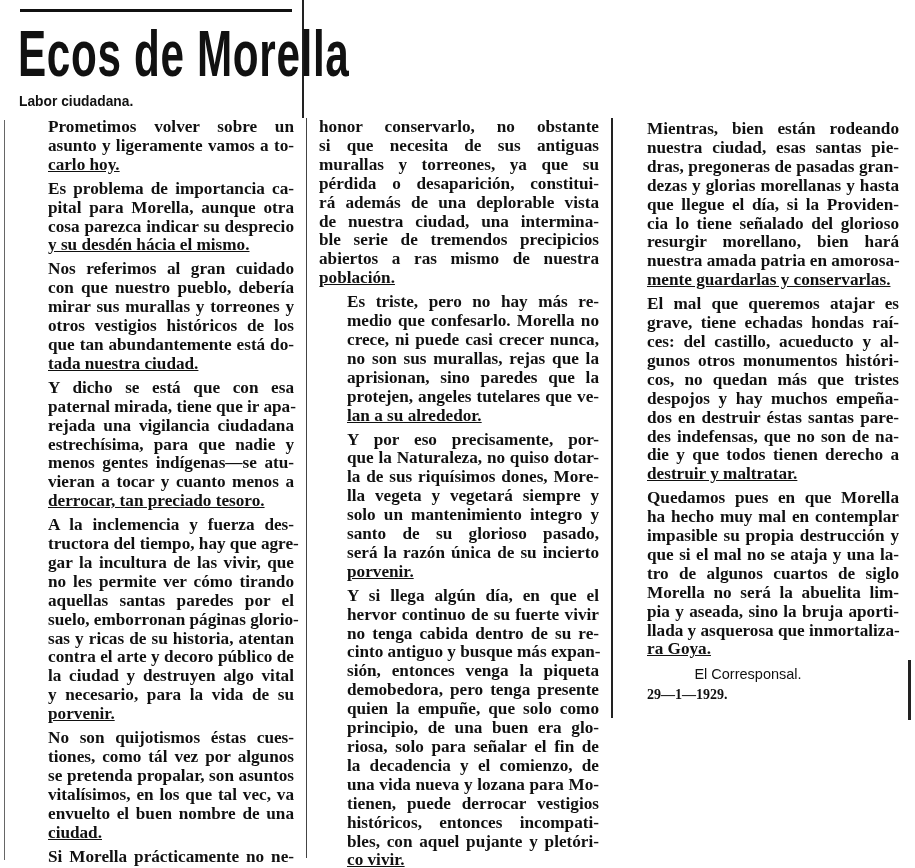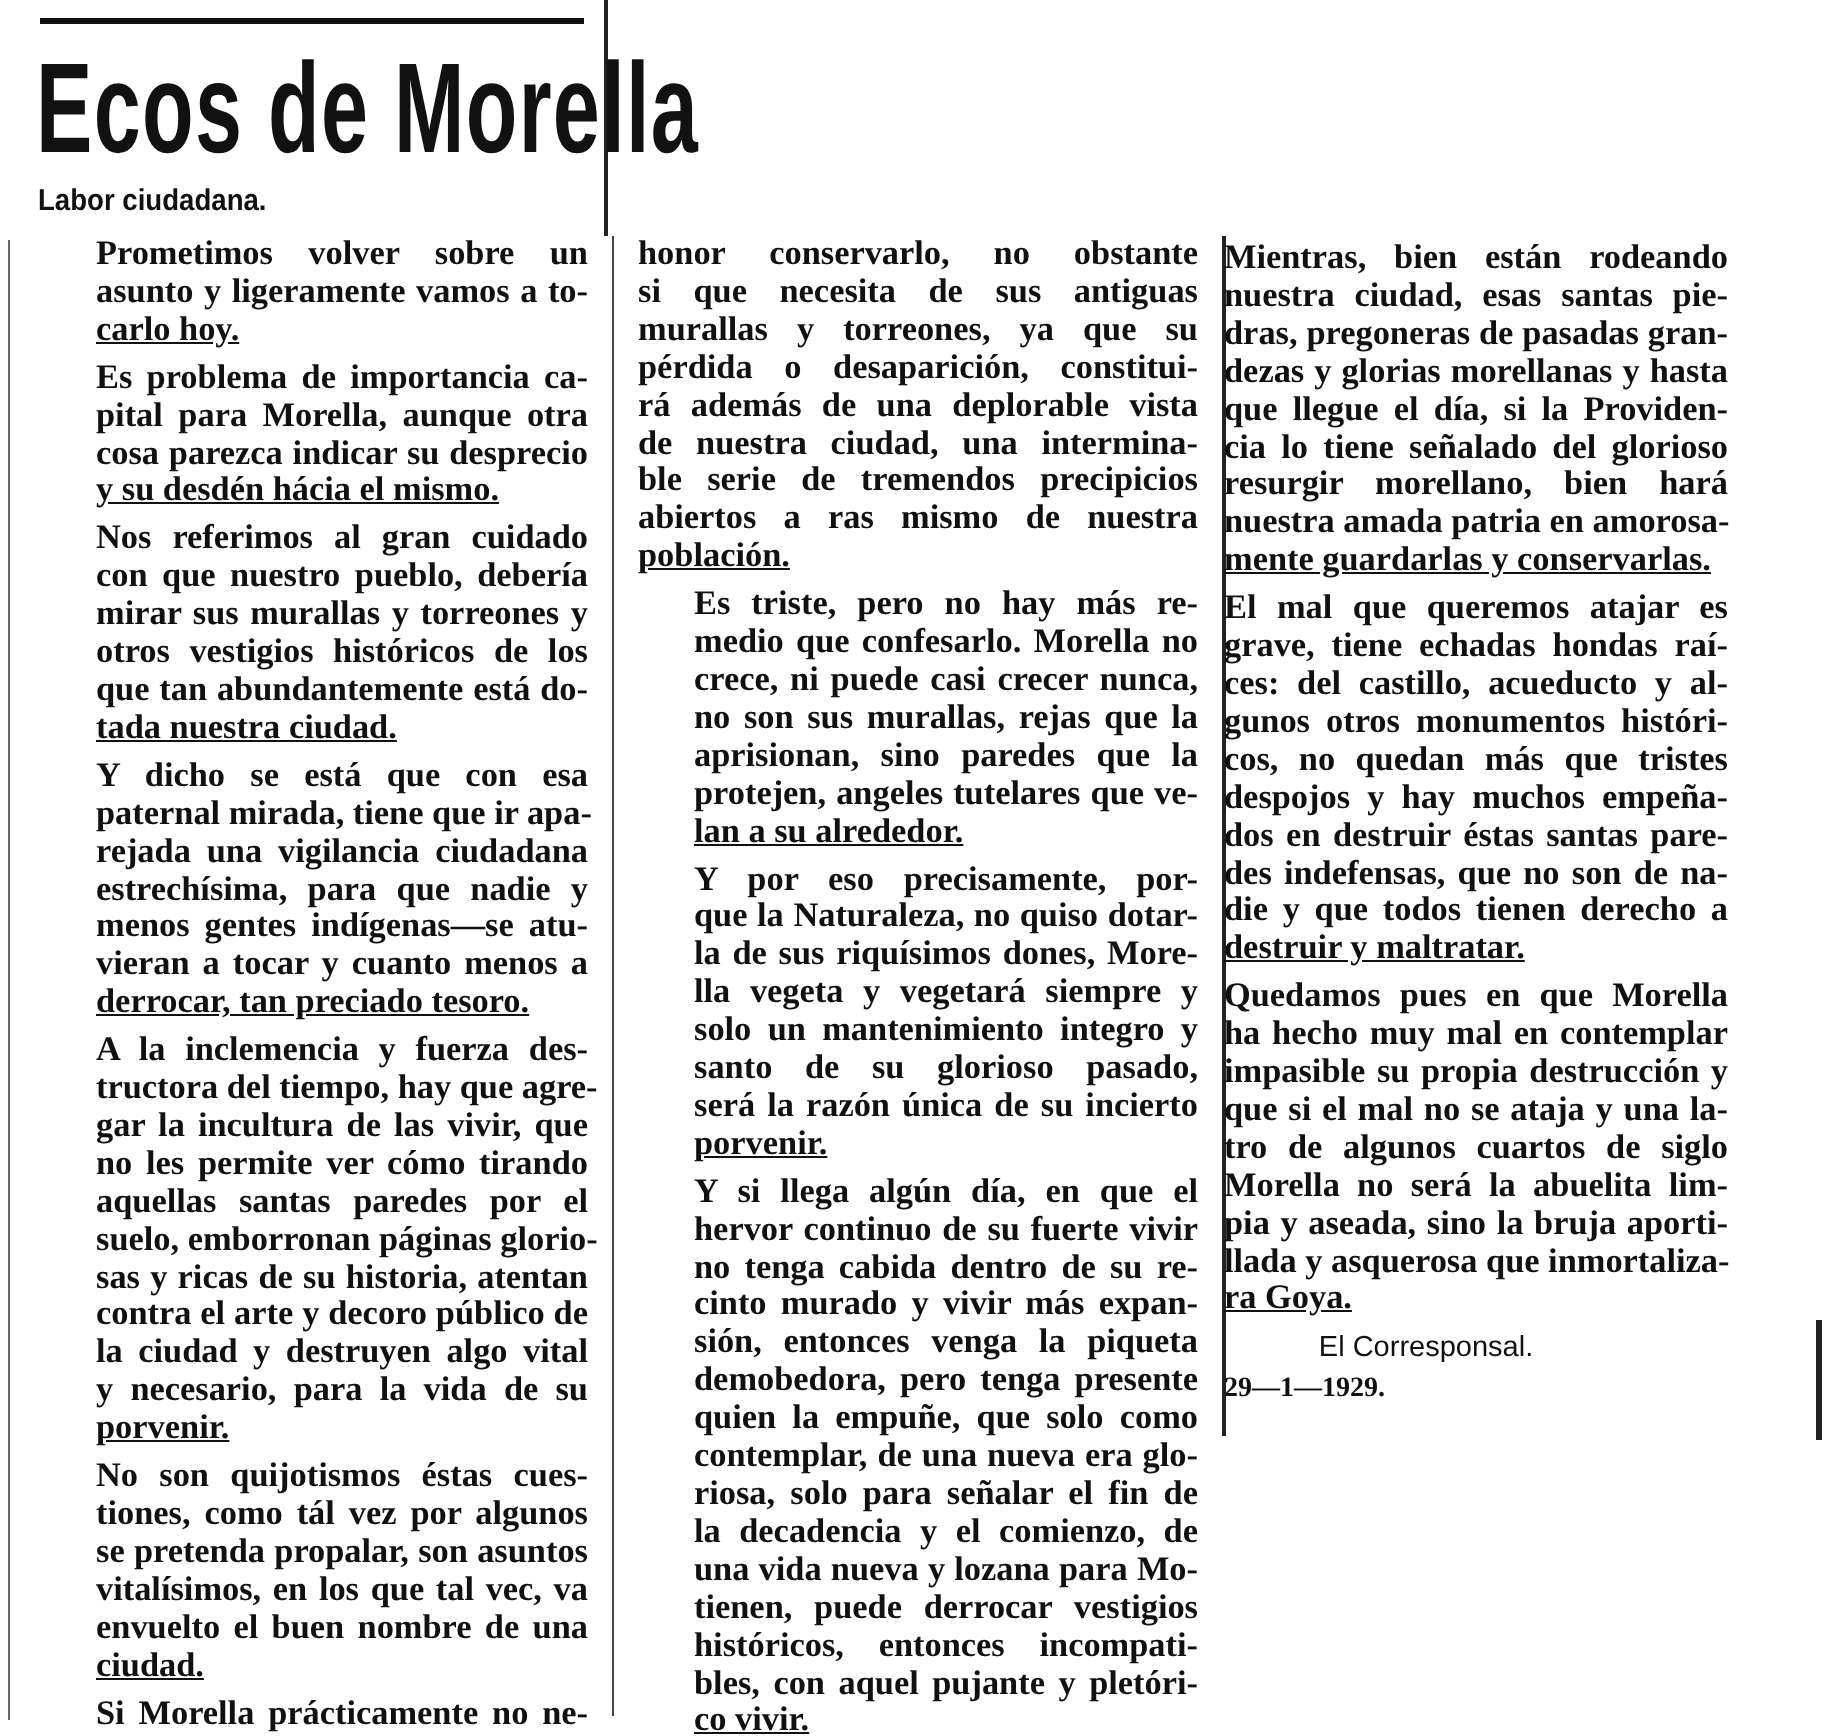--- a/index.html
+++ b/index.html
@@ -127,35 +127,35 @@
       <span class="ln">lla vegeta y vegetará siempre y</span>
       <span class="ln">solo un mantenimiento integro y</span>
       <span class="ln">santo de su glorioso pasado,</span>
       <span class="ln">será la razón única de su incierto</span>
       <span class="ln last">porvenir.</span>
     </p>
     <p class="ind">
       <span class="ln" style="text-indent: 28px;">Y si llega algún día, en que el</span>
       <span class="ln">hervor continuo de su fuerte vivir</span>
       <span class="ln">no tenga cabida dentro de su re-</span>
-      <span class="ln">cinto murado y vivir más expan-</span>
+      <span class="ln">cinto antiguo y busque más expan-</span>
       <span class="ln">sión, entonces venga la piqueta</span>
       <span class="ln">demobedora, pero tenga presente</span>
       <span class="ln">quien la empuñe, que solo como</span>
-      <span class="ln">contemplar, de una nueva era glo-</span>
+      <span class="ln">principio, de una buen era glo-</span>
       <span class="ln">riosa, solo para señalar el fin de</span>
       <span class="ln">la decadencia y el comienzo, de</span>
       <span class="ln">una vida nueva y lozana para Mo-</span>
       <span class="ln">tienen, puede derrocar vestigios</span>
       <span class="ln">históricos, entonces incompati-</span>
       <span class="ln">bles, con aquel pujante y pletóri-</span>
       <span class="ln last">co vivir.</span>
     </p>
   </div>
-<div class="col" id="col2" style="left:584px; top:120px; width:280px;">
+<div class="col" id="col2" style="left:619px; top:120px; width:280px;">
 <p class="ind">
       <span class="ln" style="text-indent: 28px;">Mientras, bien están rodeando</span>
       <span class="ln">nuestra ciudad, esas santas pie-</span>
       <span class="ln">dras, pregoneras de pasadas gran-</span>
       <span class="ln">dezas y glorias morellanas y hasta</span>
       <span class="ln">que llegue el día, si la Providen-</span>
       <span class="ln">cia lo tiene señalado del glorioso</span>
       <span class="ln">resurgir morellano, bien hará</span>
       <span class="ln">nuestra amada patria en amorosa-</span>
       <span class="ln last">mente guardarlas y conservarlas.</span>

